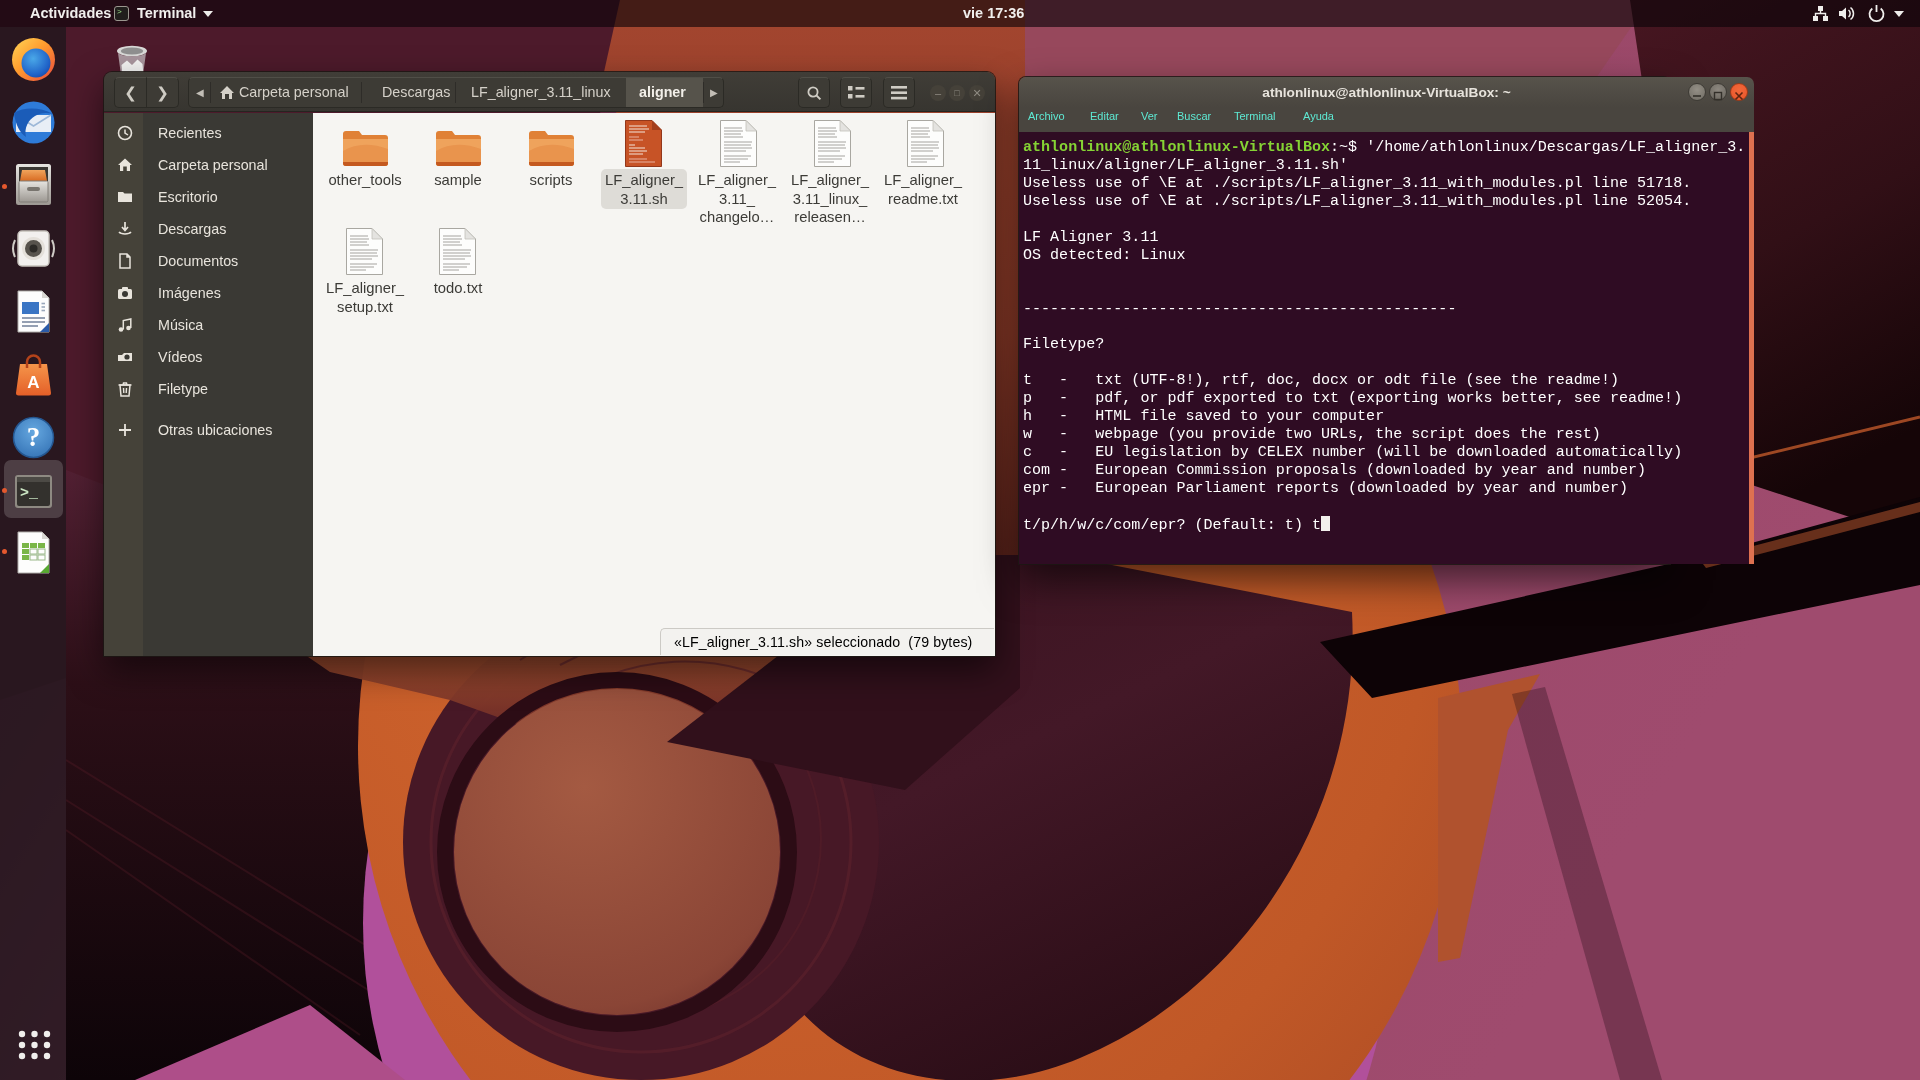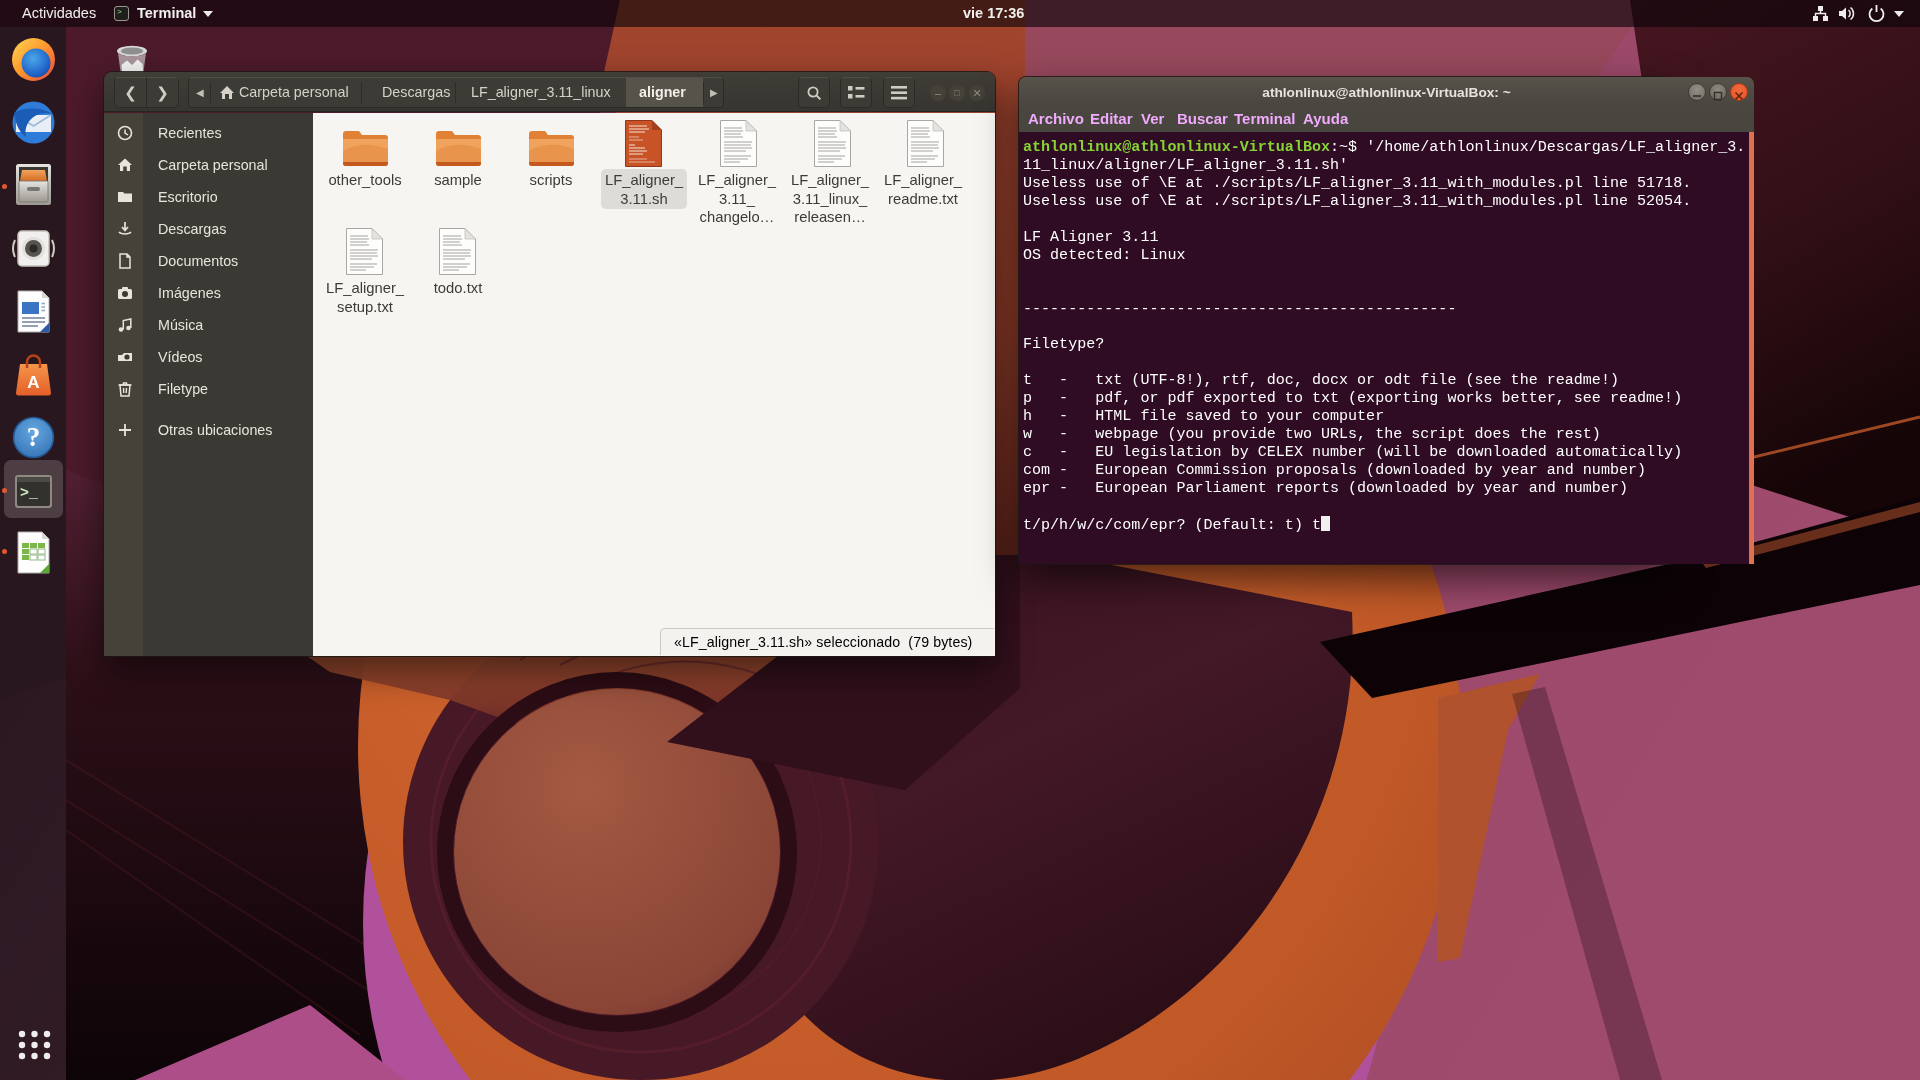--- a/index.html
+++ b/index.html
@@ -2,21 +2,21 @@
 <html><head>
 <meta charset="utf-8">
 <style>
   html,body{margin:0;padding:0;width:1920px;height:1080px;overflow:hidden;background:#000;}
   *{box-sizing:border-box;}
   body{font-family:"Liberation Sans",sans-serif;}
   #wall{position:absolute;left:0;top:0;width:1920px;height:1080px;z-index:0;}
 
   
   #topbar{position:absolute;left:0;top:0;width:1920px;height:27px;background:rgba(10,3,8,0.62);z-index:40;color:#f1efed;font-size:14.5px;}
-  #topbar .act{position:absolute;left:22px;top:5px;font-weight:normal;}
+  #topbar .act{position:absolute;left:30px;top:5px;font-weight:bold;}
   #topbar .appname{position:absolute;left:137px;top:5px;font-weight:bold;}
   #topbar .clock{position:absolute;left:963px;top:5px;font-weight:bold;}
   #tb-term-ic{position:absolute;left:114px;top:6px;width:15px;height:15px;border-radius:3px;background:#201e1c;border:1px solid #9a968e;}
   #tb-term-ic:before{content:">";position:absolute;left:2px;top:0px;font-size:8px;color:#9fe08a;font-family:"Liberation Mono",monospace;}
   .tb-caret{position:absolute;top:11px;width:0;height:0;border-left:5px solid transparent;border-right:5px solid transparent;border-top:6px solid #efedeb;}
 
   
   #dock{position:absolute;left:0;top:27px;width:66px;height:1053px;background:rgba(32,23,29,0.80);z-index:30;}
   .dkic{position:absolute;left:10px;width:47px;height:47px;}
   .dkdot{position:absolute;left:2px;width:5px;height:5px;border-radius:50%;background:#e4582e;}
@@ -47,21 +47,21 @@
 
   #n-body{position:absolute;left:209px;top:41px;width:682px;height:543px;background:#f6f5f2;}
   .fitem{position:absolute;width:90px;text-align:center;color:#3c3b37;font-size:14.8px;line-height:18.5px;}
   .fsel{position:absolute;left:288px;top:56px;width:86px;height:40px;background:#dedcd7;border-radius:5px;}
   #n-status{position:absolute;left:556px;top:556px;width:334px;height:27px;background:#f3f2ef;border:1px solid #cccac5;border-right:none;border-bottom:none;border-radius:5px 0 0 0;font-size:14.2px;color:#000000;line-height:26px;padding-left:13px;letter-spacing:0.1px;}
 
   
   #term{position:absolute;left:1019px;top:77px;width:651px;height:487px;z-index:20;border-radius:7px 7px 0 0;box-shadow:0 0 0 1px rgba(28,24,20,0.85), 0 16px 38px rgba(0,0,0,0.6);}
   #t-title{position:absolute;left:0;top:0;width:735px;height:30px;background:linear-gradient(#57534b,#49453f);border-radius:7px 7px 0 0;color:#e7e3dc;font-weight:bold;font-size:13.7px;text-align:center;line-height:31px;}
   .twbtn{position:absolute;top:6px;width:18px;height:18px;border-radius:50%;}
-  #t-menu{position:absolute;left:0;top:30px;width:735px;height:25px;background:#49453f;color:#f0abfc;font-size:15px;font-weight:bold;}
+  #t-menu{position:absolute;left:0;top:30px;width:735px;height:25px;background:#49453f;color:#5eead4;font-size:11px;}
   #t-menu span{position:absolute;top:3px;}
   #t-body{position:absolute;left:0;top:55px;width:735px;height:432px;background:#2f0c23;padding:3px 0 0 0px;}
   #t-scroll{position:absolute;right:0px;top:0px;width:5px;height:432px;background:#de7150;}
   pre.tl{margin:4px;font-family:"Liberation Mono",monospace;font-size:15.05px;line-height:17.95px;color:#fff;}
   .grn{color:#85d334;font-weight:bold;}
   .cur{display:inline-block;width:9px;height:15px;background:#f2f0ec;vertical-align:-2px;}
 
   
   #trash{position:absolute;left:113px;top:45px;z-index:5;}
 </style>

